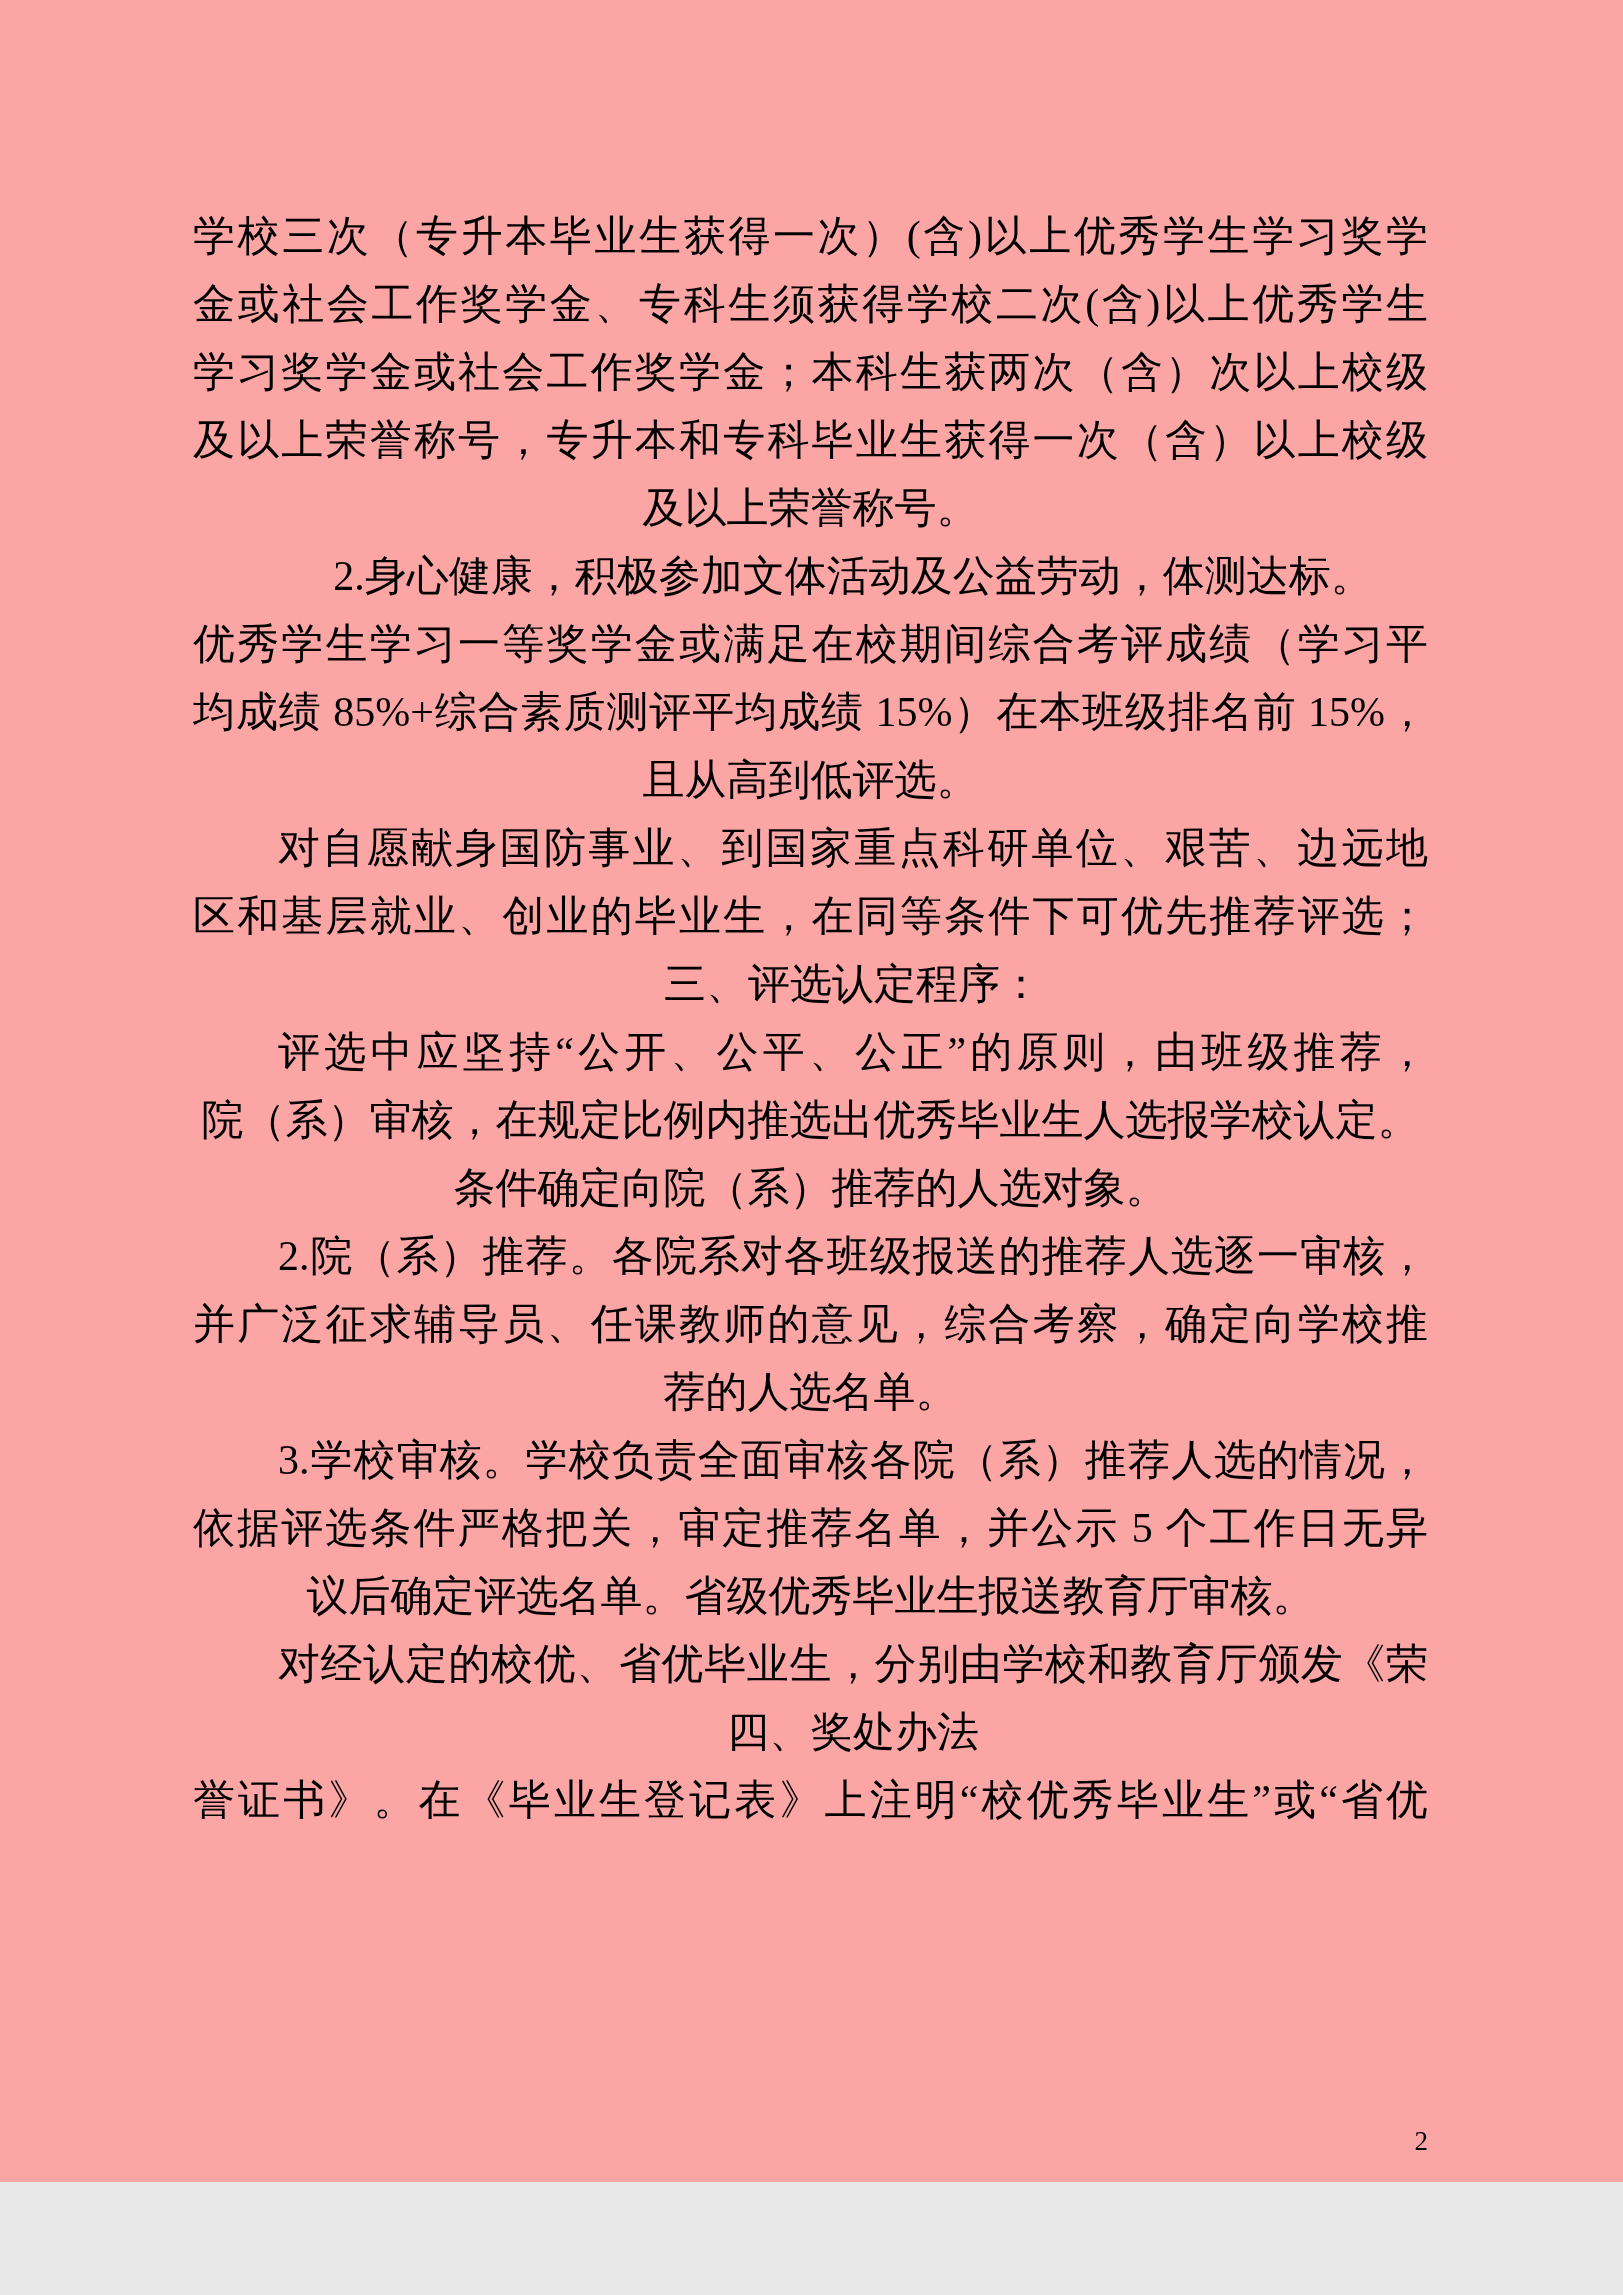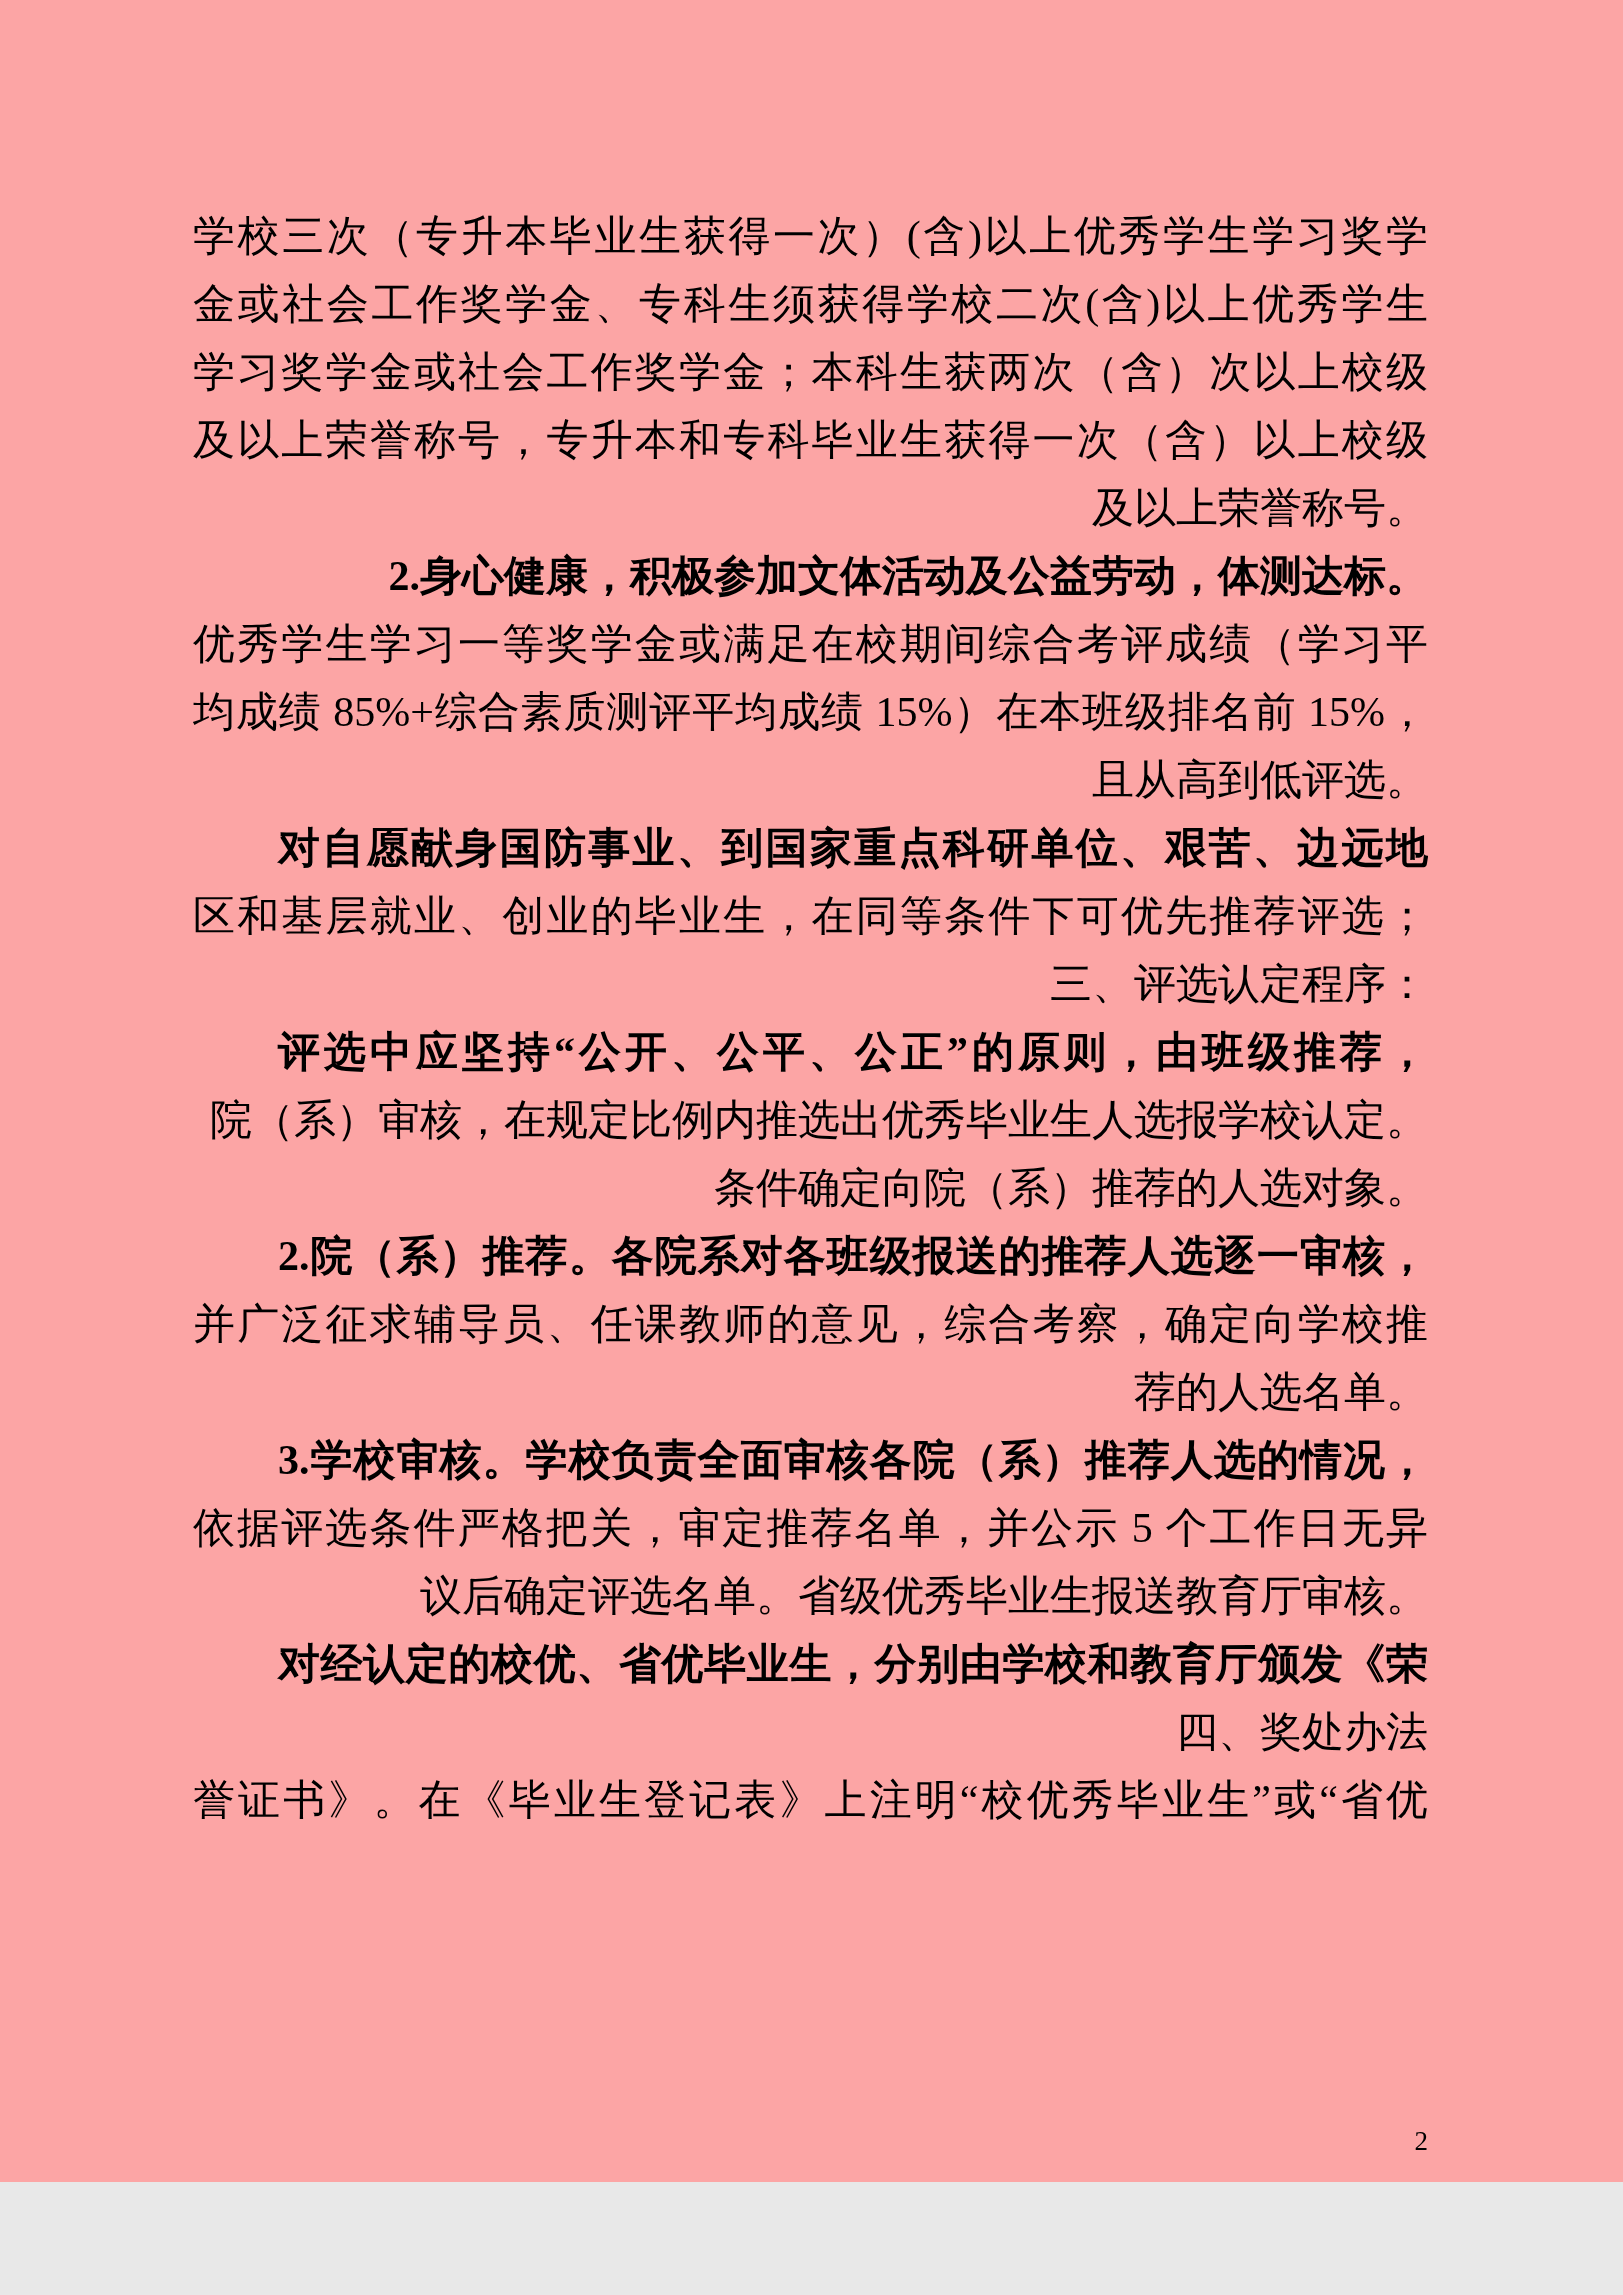--- a/index.html
+++ b/index.html
@@ -19,27 +19,26 @@
   .content {
     position: absolute;
     left: 193px;
     top: 202px;
     width: 1235px;
   }
   .line {
     height: 68px;
     line-height: 68px;
     font-size: 42px;
-    text-align: right;
+    text-align: center;
     overflow: hidden;
     letter-spacing: 0;
   }
   .line.indent {
     text-indent: 85px; 
-    font-weight: bold;
   }
   .line.fill {
     text-align: justify;
     text-align-last: justify;
   }
   .line.heading {
     font-weight: normal;
     font-family: "Liberation Sans", "DejaVu Sans", sans-serif;
   }
   .page-number {

